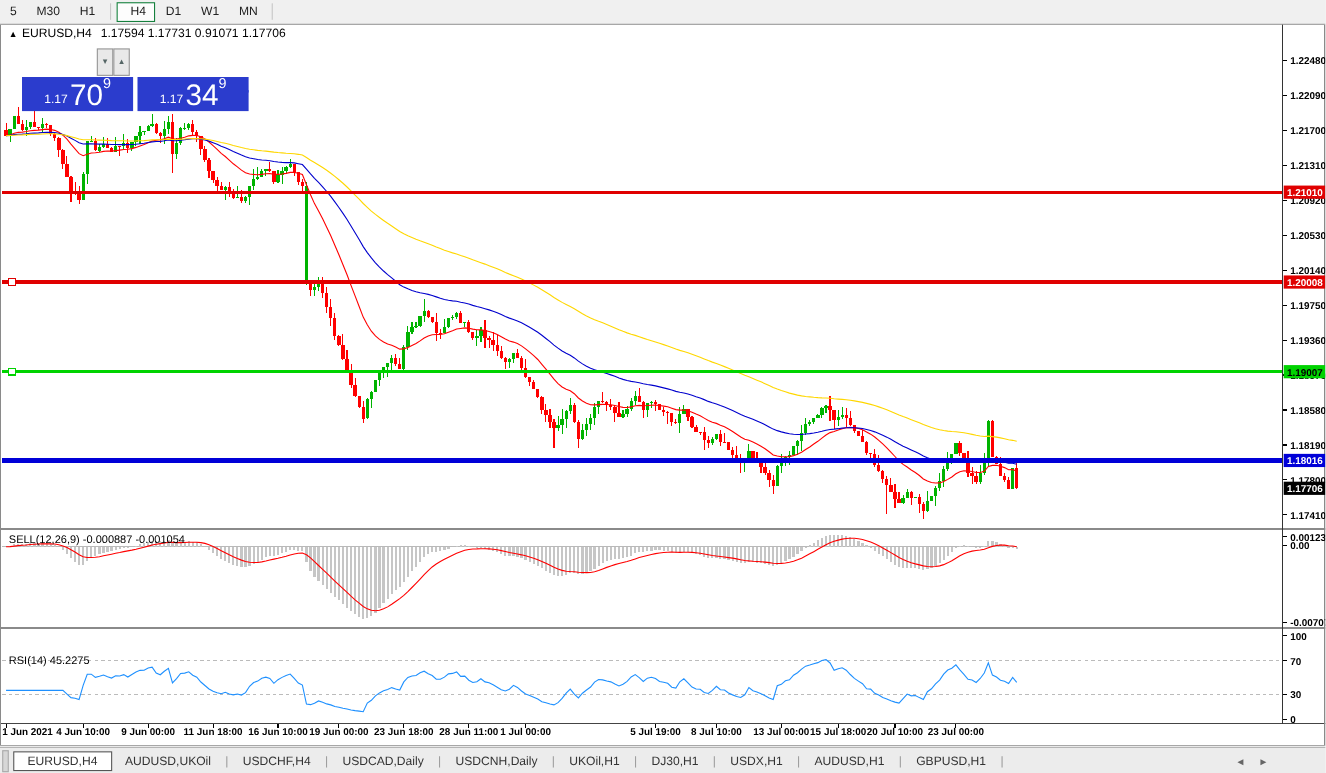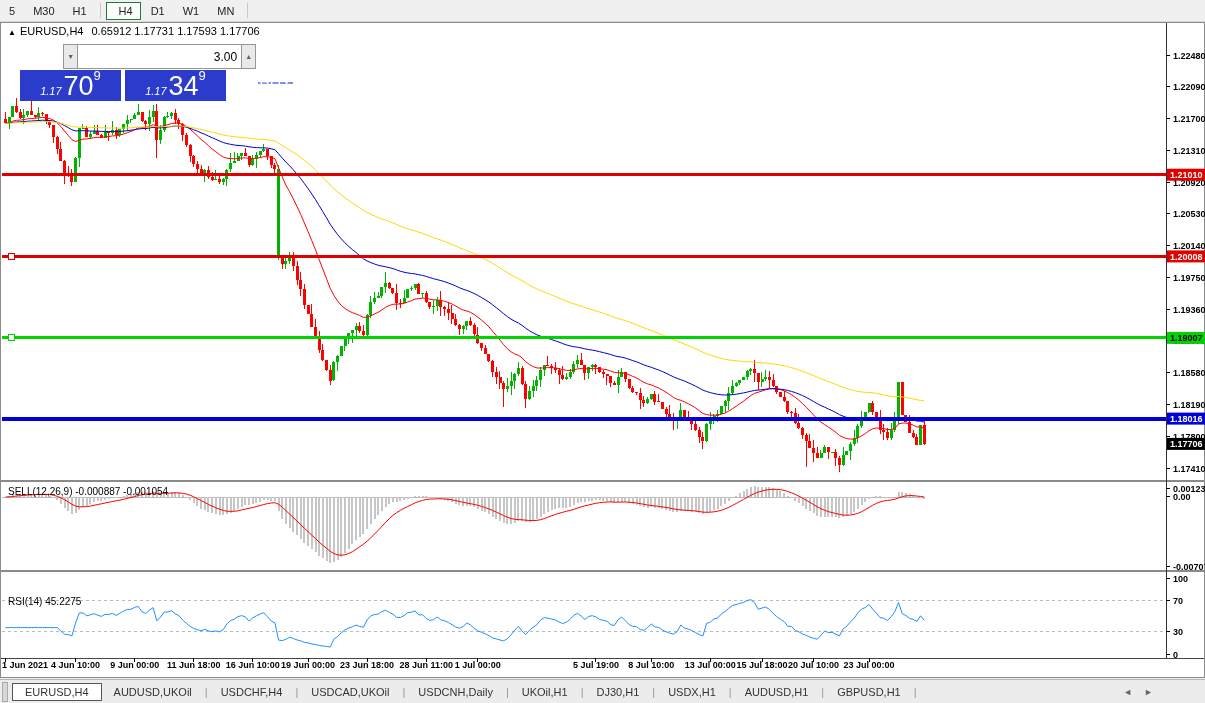--- a/index.html
+++ b/index.html
@@ -24,21 +24,21 @@
     display:flex;align-items:center;justify-content:center;cursor:pointer;box-sizing:border-box;margin-top:38px;}
   .tp-spin{flex:1;display:flex;margin:0 2px;}
   .tp-arrow{width:15px;background:#e9e9e9;border:1px solid #979797;color:#566;font-size:7px;
     display:flex;align-items:center;justify-content:center;cursor:pointer;box-sizing:border-box;}
   .tp-vol{flex:1;border:1px solid #979797;border-left:none;border-right:none;font-size:12px;
     text-align:right;padding:0 4px;box-sizing:border-box;font-family:"Liberation Sans",sans-serif;}
   .tp-row2{display:flex;height:31px;margin-top:1px;}
   .tp-price{width:101px;background:#2b3ccd;color:#fff;display:flex;align-items:flex-end;
     justify-content:center;padding-bottom:1px;box-sizing:border-box;}
   .tp-price:first-child{margin-right:4px;}
-  .tp-small{font-size:11px;margin-right:2px;margin-bottom:3px;font-style:italic;}
+  .tp-small{font-size:11px;margin-right:2px;margin-bottom:3px;}
   .tp-big{font-size:27px;line-height:27px;}
   .tp-sup{font-size:13px;margin-top:-2px;align-self:flex-start;}
   .indlabel{position:absolute;font-size:10px;color:#000;z-index:5;}
   
   #tabbar{position:absolute;left:0;top:679px;width:1205px;height:24px;background:#ececec;
     border-top:1px solid #b5b5b5;display:flex;align-items:center;font-size:11px;color:#333;}
   #tabsplit{width:4px;height:18px;background:#d7d7d7;border:1px solid #aaa;margin:0 4px 0 2px;}
   .tab{padding:3px 12px;cursor:pointer;white-space:nowrap;}
   .tab.active{background:#fff;border:1px solid #555;padding:2px 12px;}
   .tabsep{color:#999;margin:0 1px;}
@@ -911,29 +911,28 @@
           <text x="710.3" y="646" font-size="9" fill="#000" text-anchor="middle">13 Jul 00:00</text>
           <line x1="762.0" y1="636" x2="762.0" y2="640" stroke="#000" shape-rendering="crispEdges"></line>
           <text x="762.0" y="646" font-size="9" fill="#000" text-anchor="middle">15 Jul 18:00</text>
           <line x1="813.6" y1="636" x2="813.6" y2="640" stroke="#000" shape-rendering="crispEdges"></line>
           <text x="813.6" y="646" font-size="9" fill="#000" text-anchor="middle">20 Jul 10:00</text>
           <line x1="869.0" y1="636" x2="869.0" y2="640" stroke="#000" shape-rendering="crispEdges"></line>
           <text x="869.0" y="646" font-size="9" fill="#000" text-anchor="middle">23 Jul 00:00</text>
         </svg></div>
 
     <div id="header">
-      <span class="mk">▲</span><span class="sym">EURUSD,H4</span><span>0.65912 1.17731 1.17593 1.17706</span>
+      <span class="mk">▲</span><span class="sym">EURUSD,H4</span><span>1.17594 1.17731 0.91071 1.17706</span>
     </div>
 
     <div id="tradepanel">
       <div class="tp-row1">
         <div class="tp-btn">SELL</div>
         <div class="tp-spin">
           <div class="tp-arrow">▼</div>
-          <input class="tp-vol" value="3.00" style="">
           <div class="tp-arrow">▲</div>
         </div>
         <div class="tp-btn">BUY</div>
       </div>
       <div class="tp-row2">
         <div class="tp-price">
           <span class="tp-small">1.17</span>
             <span class="tp-big">70</span>
             <span class="tp-sup">9</span>
         </div>
@@ -953,21 +952,21 @@
     </div>
   </div>
 
   <div id="tabbar">
       <div id="tabsplit"></div>
       <span class="tab active">EURUSD,H4</span>
       <span class="tab">AUDUSD,UKOil</span>
       <span class="tabsep">|</span>
       <span class="tab">USDCHF,H4</span>
       <span class="tabsep">|</span>
-      <span class="tab">USDCAD,UKOil</span>
+      <span class="tab">USDCAD,Daily</span>
       <span class="tabsep">|</span>
       <span class="tab">USDCNH,Daily</span>
       <span class="tabsep">|</span>
       <span class="tab">UKOil,H1</span>
       <span class="tabsep">|</span>
       <span class="tab">DJ30,H1</span>
       <span class="tabsep">|</span>
       <span class="tab">USDX,H1</span>
       <span class="tabsep">|</span>
       <span class="tab">AUDUSD,H1</span>

